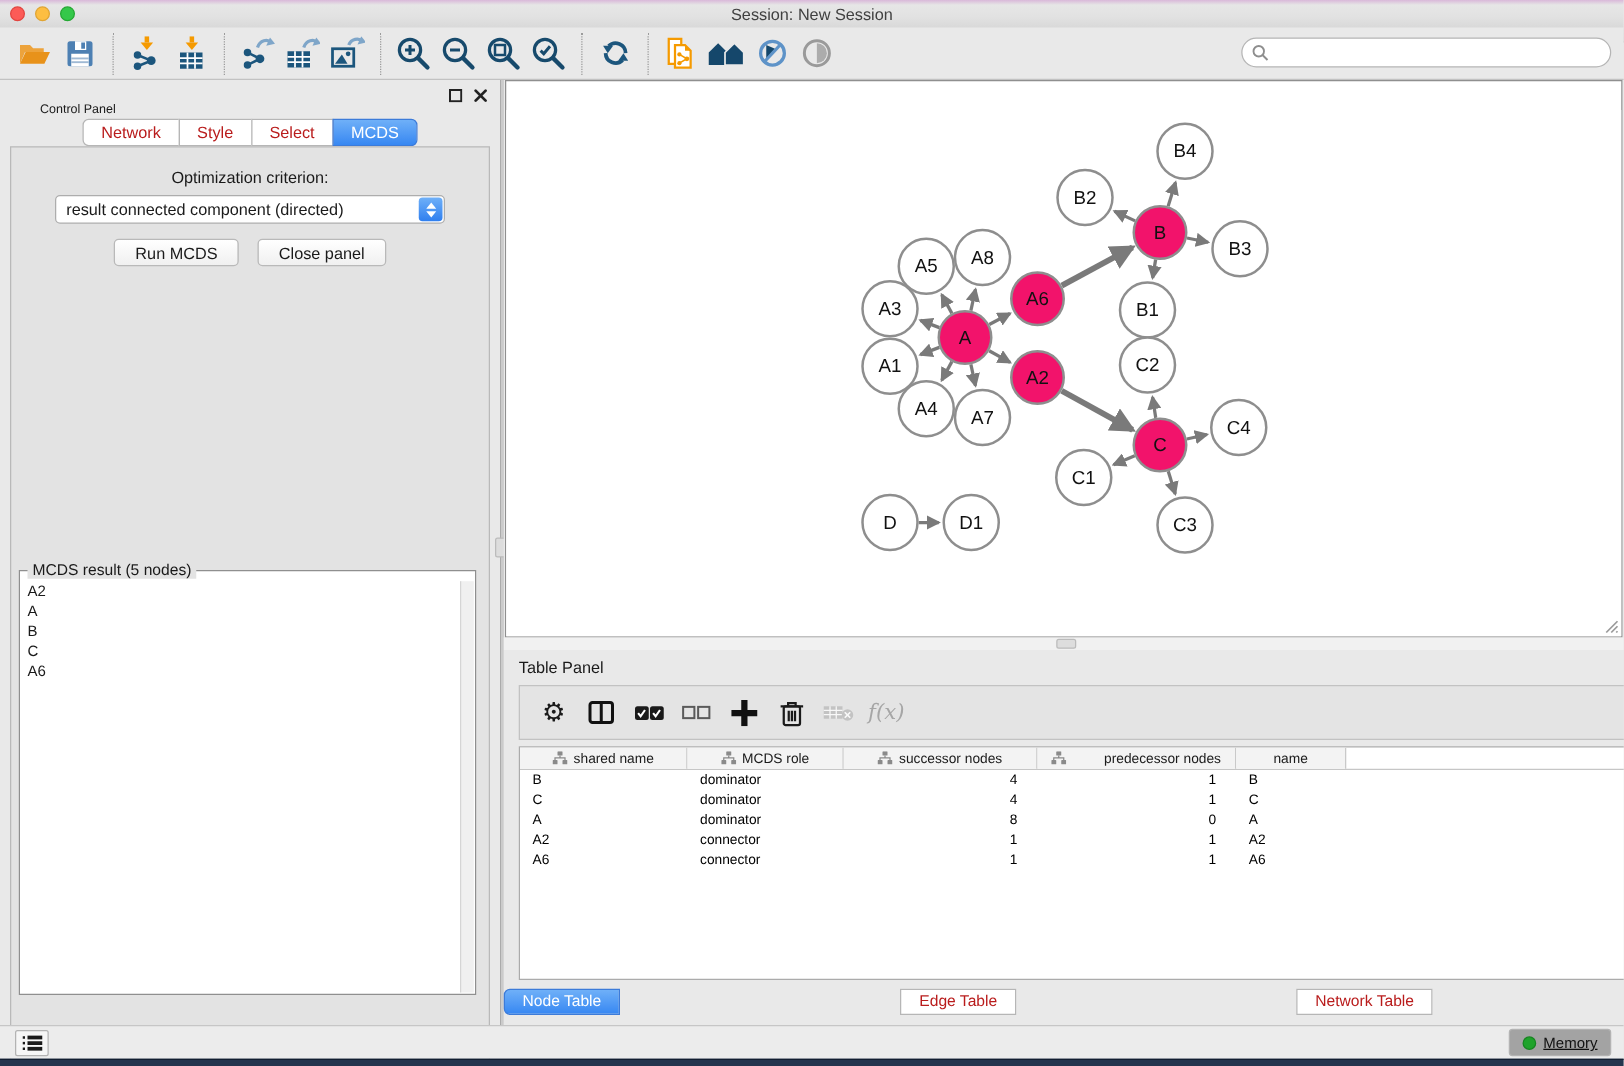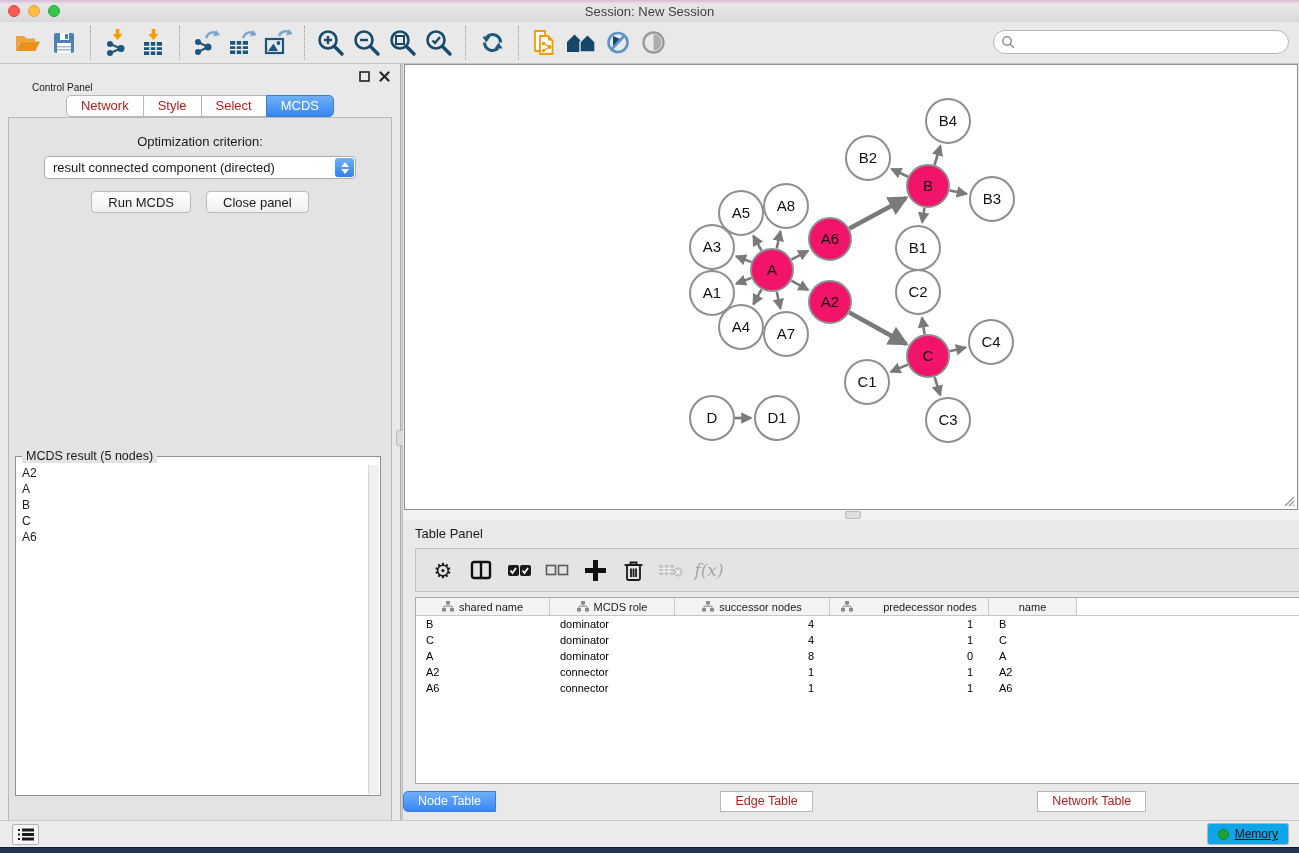--- a/index.html
+++ b/index.html
@@ -103,21 +103,21 @@
   .td.right { padding-right:16px; text-align:right; }
 
   .tp-tabs { position:absolute; left:0; right:16px; bottom:8px; display:flex; justify-content:space-between; }
   .tp-tabs .seg-tab { font-size:12.5px; height:21px; line-height:19px; }
 
   
   .statusbar { position:absolute; left:0; top:820px; width:1299px; height:27px; background:#ECECEC;
     border-top:1px solid #C6C6C6; }
   .list-btn { position:absolute; left:12px; top:3px; width:27px; height:21px; background:#F6F6F6;
     border:1px solid #B3B3B3; border-radius:2px; display:flex; align-items:center; justify-content:center; }
-  .memory-btn { position:absolute; right:10px; top:2px; height:22px; background:#0ea5e9; border:1px solid #B3B3B3;
+  .memory-btn { position:absolute; right:10px; top:2px; height:22px; background:#a3a3a3; border:1px solid #B3B3B3;
     border-radius:3px; display:flex; align-items:center; gap:6px; padding:0 10px; font-size:12px; color:#111;text-decoration:underline; }
   .memory-dot { width:11px; height:11px; border-radius:50%; background:#1FA32B; border:1px solid #178521; }
   .bottom-strip { position:absolute; left:0; top:847px; width:1299px; height:6px; background:#24354E;
     border-top:1px solid #121E30; }
 </style>
 </head>
 <body>
 
 <div class="titlebar">
   <div class="tl-lights">

